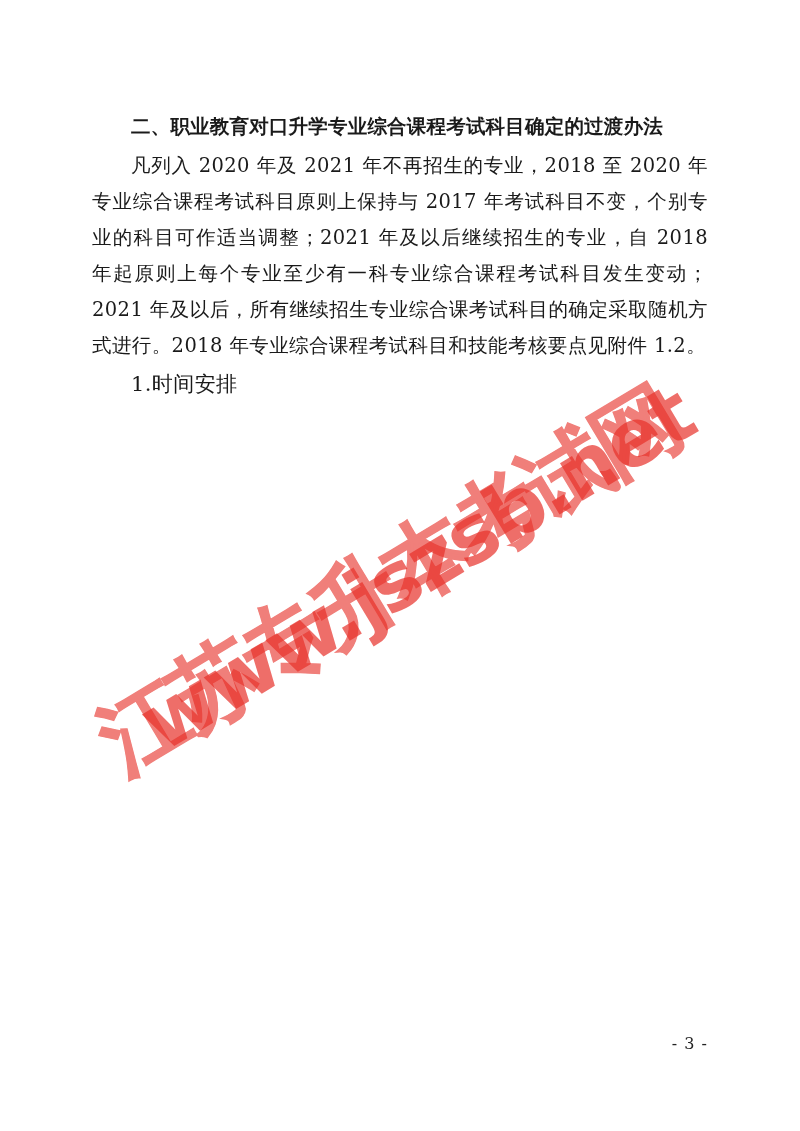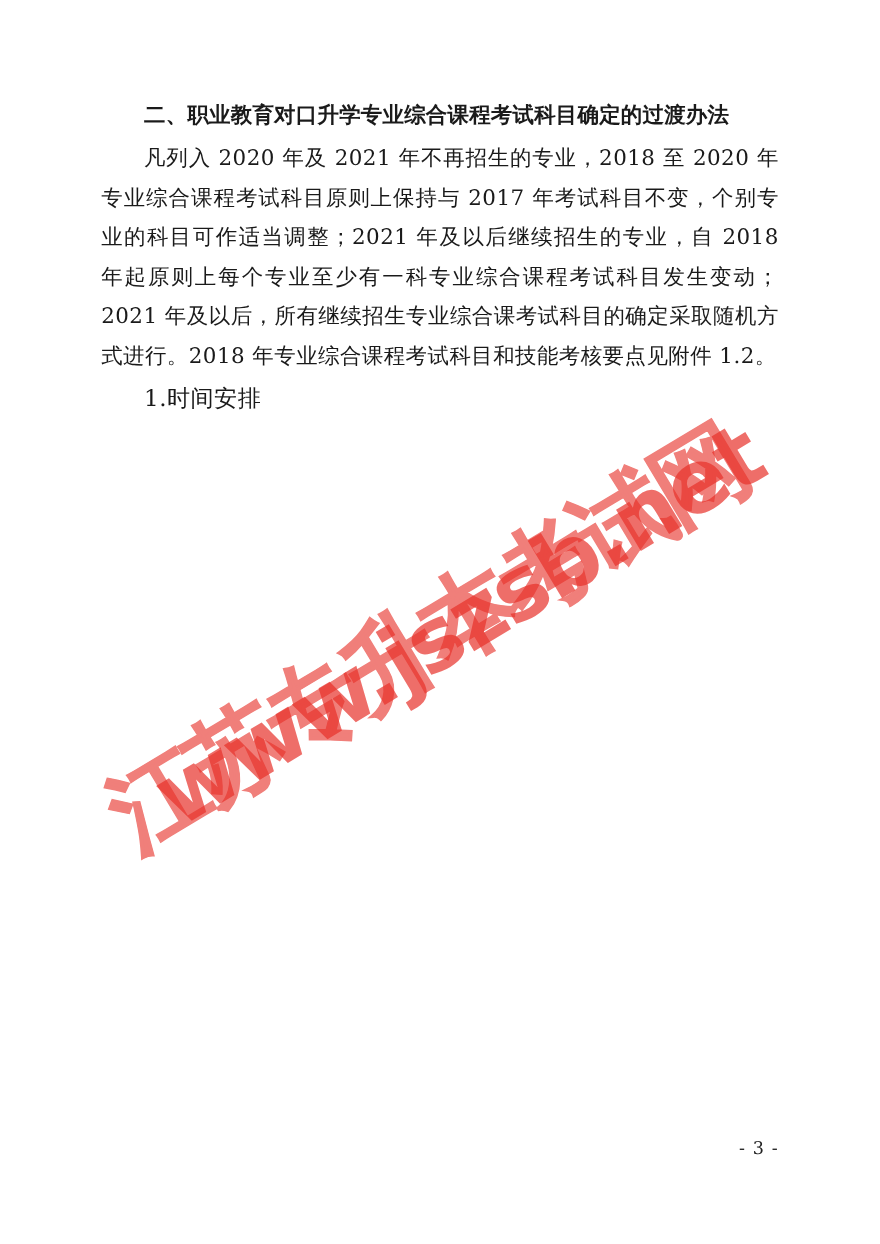--- a/index.html
+++ b/index.html
@@ -11,21 +11,21 @@
     height: 1131px;
     background: #ffffff;
     font-family: "DejaVu Serif", "Liberation Serif", serif;
     color: #1a1a1a;
     position: relative;
     overflow: hidden;
   }
   .page {
     position: absolute;
     inset: 0;
-    padding: 86px 92px 60px 92px;
+    padding: 108px 92px 60px 92px;
     box-sizing: border-box;
   }
   .doc-body {
     position: relative;
     z-index: 2;
   }
   p {
     margin: 0 0 2px 0;
     font-size: 19.5px;
     line-height: 36px;

